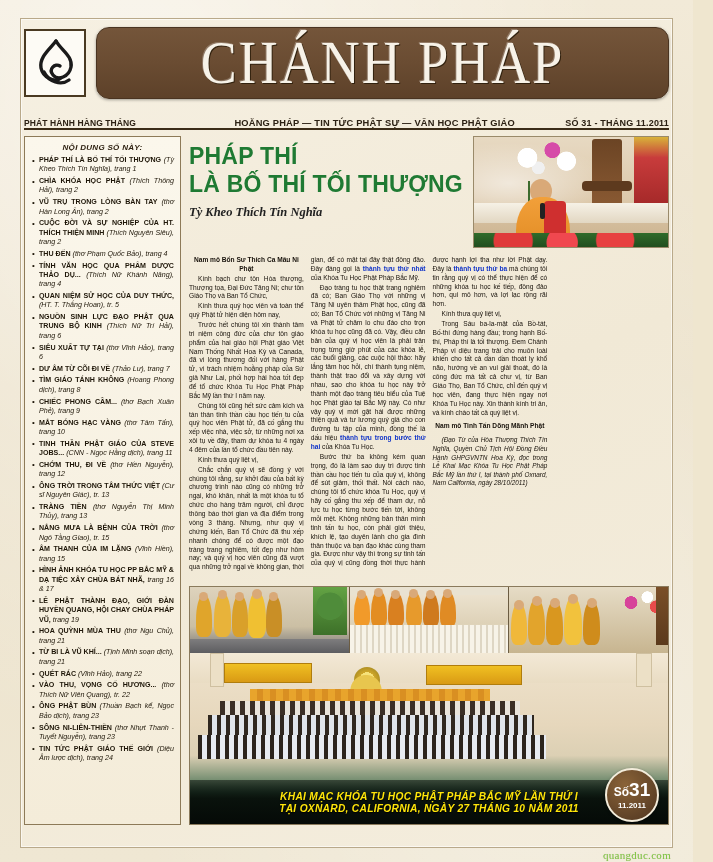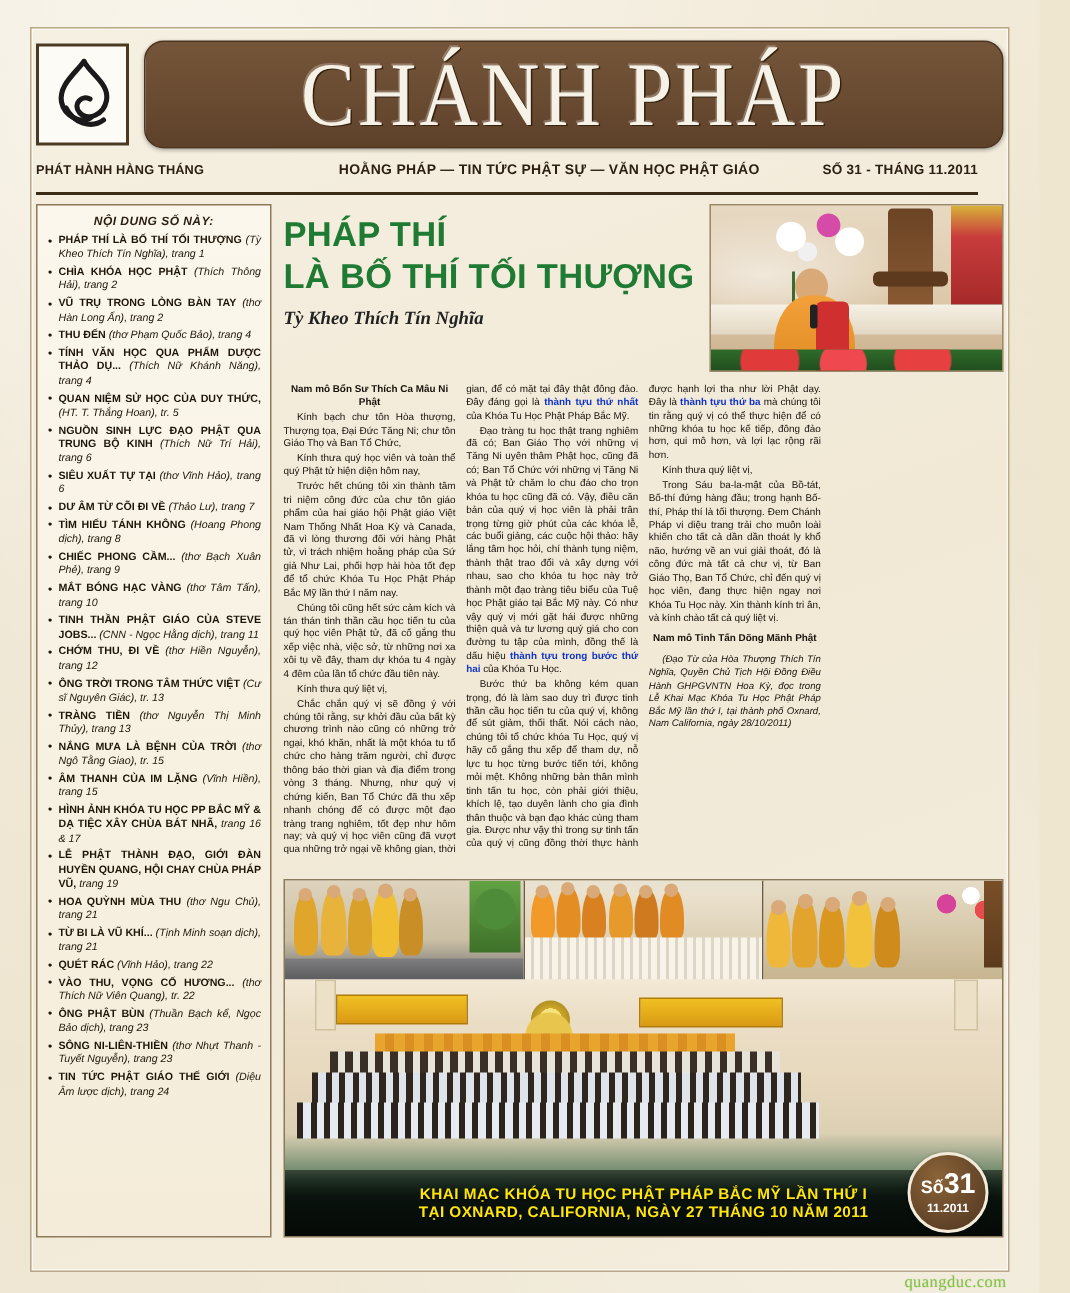--- a/index.html
+++ b/index.html
@@ -48,22 +48,22 @@
   .title-plate .t {
     font-family: "Liberation Serif", serif;
     font-size: 54px; letter-spacing: 2px; color: #f7f2e8;
     line-height: 1; white-space: nowrap;
     text-shadow: 1px 1px 0 #32220f, -1px -1px 0 rgba(255,255,255,0.25);
     transform: scaleY(1.12);
   }
 
   
   .subhead {
-    position: absolute; left: 24px; top: 108px; right: 41px; height: 22px;
-    display: flex; align-items: flex-start; justify-content: space-between;
+    position: absolute; left: 24px; top: 108px; right: 24px; height: 22px;
+    display: flex; align-items: flex-end; justify-content: space-between;
     border-bottom: 2px solid #3b2c18;
     font-size: 8.5px; font-weight: bold; color: #2b2013;
     letter-spacing: 0.2px;
   }
   .subhead .mid { font-size: 9.3px; letter-spacing: 0.2px; margin-left: 48px; }
   .subhead .left, .subhead .right { font-weight: bold; }
   .subhead .left { letter-spacing: 0.1px; }
   .subhead .right { font-size: 9px; }
 
   
@@ -139,21 +139,21 @@
 
   
   .collage {
     position: absolute; left: 165px; right: 0; top: 450px; bottom: 15px;
     border: 1px solid #8a7a5c; overflow: hidden;
     display: flex; flex-direction: column;
   }
   .collage-top { display: flex; height: 66px; }
   .ct { flex: 1 1 0; position: relative; overflow: hidden; border-right: 1px solid #6b5c42; }
   .ct:last-child { border-right: none; }
-  .collage-main { flex: 1 1 auto; position: relative; overflow: hidden; }
+  .collage-main { flex: 1 1 auto; position: relative; overflow: hidden; font-style: italic; }
   .caption-bar {
     position: absolute; left: 0; right: 0; bottom: 0; height: 44px;
     background: linear-gradient(180deg, rgba(8,14,10,0.55), rgba(6,12,8,0.93) 42%, #050a07 100%);
     display: flex; flex-direction: column; align-items: center; justify-content: center;
     gap: 1px;
   }
   .caption-bar div {
     color: #ffe60a; font-size: 10.2px; font-weight: bold; letter-spacing: 0.3px;
     text-shadow: 0 1px 1px #000; white-space: nowrap;
   }
@@ -209,27 +209,28 @@
   </div>
 
   <div class="body-area">
 
     <div class="toc">
       <div class="toc-title">NỘI DUNG SỐ NÀY:</div>
       <ul id="toc-list">
           <li><b>PHÁP THÍ LÀ BỐ THÍ TỐI THƯỢNG</b> <i>(Tỳ Kheo Thích Tín Nghĩa), trang 1</i></li>
           <li><b>CHÌA KHÓA HỌC PHẬT</b> <i>(Thích Thông Hải), trang 2</i></li>
           <li><b>VŨ TRỤ TRONG LÒNG BÀN TAY</b> <i>(thơ Hàn Long Ẩn), trang 2</i></li>
+          <li><b>CUỘC ĐỜI VÀ SỰ NGHIỆP CỦA HT. THÍCH THIỆN MINH</b> <i>(Thích Nguyên Siêu), trang 2</i></li>
           <li><b>THU ĐẾN</b> <i>(thơ Phạm Quốc Bảo), trang 4</i></li>
           <li><b>TÍNH VĂN HỌC QUA PHẨM DƯỢC THẢO DỤ...</b> <i>(Thích Nữ Khánh Năng), trang 4</i></li>
           <li><b>QUAN NIỆM SỬ HỌC CỦA DUY THỨC,</b> <i>(HT. T. Thắng Hoan), tr. 5</i></li>
           <li><b>NGUỒN SINH LỰC ĐẠO PHẬT QUA TRUNG BỘ KINH</b> <i>(Thích Nữ Trí Hải), trang 6</i></li>
           <li><b>SIÊU XUẤT TỰ TẠI</b> <i>(thơ Vĩnh Hảo), trang 6</i></li>
           <li><b>DƯ ÂM TỪ CÕI ĐI VỀ</b> <i>(Thảo Lư), trang 7</i></li>
-          <li><b>TÌM HIỂU TÁNH KHÔNG</b> <i>(Hoang Phong dịch), trang 8</i></li>
+          <li><b>TÌM GIÁO TÁNH KHÔNG</b> <i>(Hoang Phong dịch), trang 8</i></li>
           <li><b>CHIẾC PHONG CẦM...</b> <i>(thơ Bạch Xuân Phẻ), trang 9</i></li>
           <li><b>MẮT BÓNG HẠC VÀNG</b> <i>(thơ Tâm Tấn), trang 10</i></li>
           <li><b>TINH THẦN PHẬT GIÁO CỦA STEVE JOBS...</b> <i>(CNN - Ngọc Hằng dịch), trang 11</i></li>
           <li><b>CHỚM THU, ĐI VỀ</b> <i>(thơ Hiền Nguyễn), trang 12</i></li>
           <li><b>ÔNG TRỜI TRONG TÂM THỨC VIỆT</b> <i>(Cư sĩ Nguyên Giác), tr. 13</i></li>
           <li><b>TRÀNG TIỀN</b> <i>(thơ Nguyễn Thị Minh Thủy), trang 13</i></li>
           <li><b>NẮNG MƯA LÀ BỆNH CỦA TRỜI</b> <i>(thơ Ngô Tằng Giao), tr. 15</i></li>
           <li><b>ÂM THANH CỦA IM LẶNG</b> <i>(Vĩnh Hiền), trang 15</i></li>
           <li><b>HÌNH ẢNH KHÓA TU HỌC PP BẮC MỸ &amp; DẠ TIỆC XÂY CHÙA BÁT NHÃ,</b> <i>trang 16 &amp; 17</i></li>
           <li><b>LỄ PHẬT THÀNH ĐẠO, GIỚI ĐÀN HUYỀN QUANG, HỘI CHAY CHÙA PHÁP VŨ,</b> <i>trang 19</i></li>

